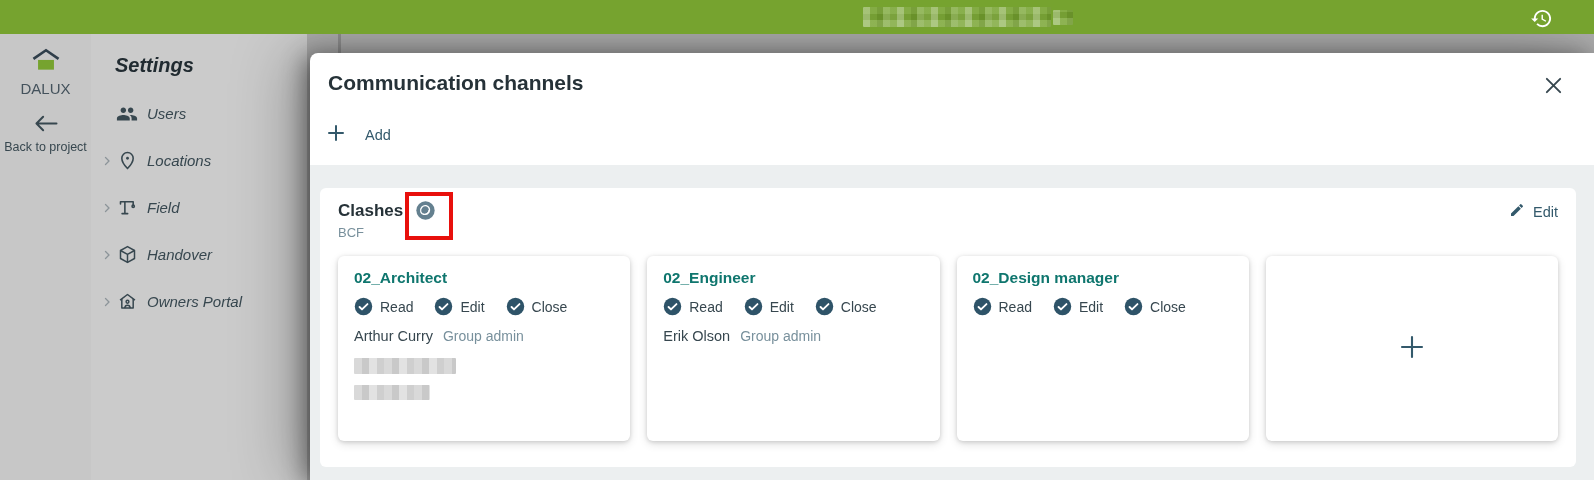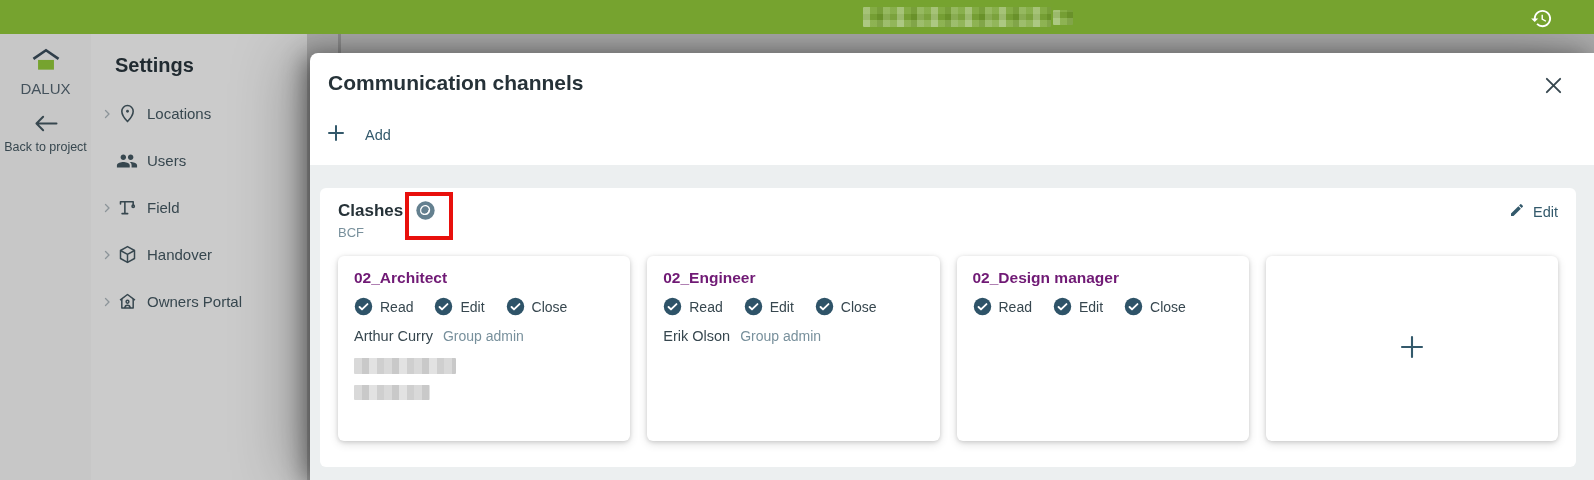--- a/index.html
+++ b/index.html
@@ -21,21 +21,21 @@
   .behind-divider { position:absolute; top:34px; left:338px; width:3px; height:20px; background:#8F8F8F; z-index:2; }
 
   
   .rail { position:absolute; top:34px; left:0; bottom:0; width:91px; background:#C7C7C7; z-index:10; text-align:center; }
   .logo { margin-top:13px; display:flex; align-items:center; justify-content:center; gap:4px;flex-direction:column; }
   .logo-text { font-size:15px; color:#44525C; letter-spacing:0; }
   .back-block { margin-top:16px; cursor:pointer; }
   .back-label { font-size:12.5px; line-height:1.18; color:#37474F; margin-top:2px; }
 
   
-  .menu { position:absolute; top:34px; left:91px; bottom:0; width:216px; background:#CBCBCB; z-index:10; }
+  .menu { position:absolute; top:34px; left:91px; bottom:0; width:216px; background:#CBCBCB; z-index:10;font-style:italic; }
   .menu-title { font-size:20px; font-weight:bold; color:#212B31; padding:20px 0 0 24px; }
   .menu-items { margin-top:13px; }
   .menu-item { height:47px; display:flex; align-items:center; padding-left:7px; cursor:pointer; }
   .menu-item.selected { background:#B4B8BA; }
   .chev-slot { width:17px; display:flex; align-items:center; justify-content:center; }
   .mi-icon { width:22px; height:22px; display:flex; align-items:center; justify-content:center; margin-left:1px; }
   .mi-label { margin-left:9px; font-size:15px; color:#37474F; }
 
   
   .modal { position:absolute; top:53px; left:310px; right:0; bottom:0; background:#fff;
@@ -55,21 +55,21 @@
   .sphere-wrap { margin-left:12px; width:21px; height:21px; }
   .annotation-box { position:absolute; left:85px; top:4px; width:48px; height:48px; border:4px solid #E8100C; z-index:5; pointer-events:none; }
   .section-sub { margin-top:4px; font-size:13px; color:#78909C; }
   .edit-btn { position:absolute; top:14px; right:18px; display:flex; align-items:center; gap:8px; cursor:pointer; }
   .edit-label { font-size:14.5px; font-weight:500; color:#33596B; }
 
   
   .cards { margin-top:16px; display:grid; grid-template-columns:repeat(4,1fr); gap:17px; }
   .card { background:#fff; border-radius:6px; height:185px; padding:13px 16px;
     box-shadow:0 1px 4px rgba(0,0,0,.14), 0 3px 10px rgba(0,0,0,.12); }
-  .card-title { font-size:15.5px; font-weight:bold; color:#701a75; }
+  .card-title { font-size:15.5px; font-weight:bold; color:#0f766e; }
   .perm-row { margin-top:10px; display:flex; align-items:center; gap:21px; }
   .perm { display:flex; align-items:center; gap:7px; }
   .perm-label { font-size:14px; color:#37474F; }
   .member-row { margin-top:12px; display:flex; align-items:baseline; gap:10px; }
   .member-name { font-size:14.5px; color:#37474F; }
   .member-role { font-size:14px; color:#78909C; }
   .mosaic-gray { height:16px; border-radius:1px;
     background-image:
       repeating-linear-gradient(90deg, #D9D9D9 0 8px, #C9C9C9 8px 15px, #E2E2E2 15px 23px, #CFCFCF 23px 30px),
       repeating-linear-gradient(0deg, rgba(255,255,255,.35) 0 5px, rgba(0,0,0,.03) 5px 10px, rgba(255,255,255,.2) 10px 16px);
@@ -112,42 +112,42 @@
     </span>
     <div class="back-label">Back to project</div>
   </div>
 </div>
 
 <div class="menu">
   <div class="menu-title">Settings</div>
   <div class="menu-items">
 
     <div class="menu-item">
+      <span class="chev-slot"></span>
+      <span class="mi-icon">
+        <svg width="22" height="22" viewBox="0 0 24 24" fill="#37474F">
+            <path d="M16 11c1.66 0 2.99-1.34 2.99-3S17.66 5 16 5s-3 1.34-3 3 1.34 3 3 3zm-8 0c1.66 0 2.99-1.34 2.99-3S9.66 5 8 5 5 6.34 5 8s1.34 3 3 3zm0 2c-2.33 0-7 1.17-7 3.5V19h14v-2.5c0-2.33-4.67-3.5-7-3.5zm8 0c-.29 0-.62.02-.97.05 1.16.84 1.97 1.97 1.97 3.45V19h6v-2.5c0-2.33-4.67-3.5-7-3.5z"></path>
+          </svg>
+      </span>
+      <span class="mi-label">Users</span>
+    </div>
+
+    <div class="menu-item">
       <span class="chev-slot">
         <svg width="12" height="12" viewBox="0 0 24 24" fill="none" stroke="#8C9499" stroke-width="2.6" stroke-linecap="round" stroke-linejoin="round">
             <path d="M9 5l7 7-7 7"></path>
           </svg>
       </span>
       <span class="mi-icon">
         <svg width="21" height="21" viewBox="0 0 24 24" fill="none" stroke="#37474F" stroke-width="1.8">
             <path d="M12 21.2S5.5 14.5 5.5 9.4a6.5 6.5 0 0 1 13 0c0 5.1-6.5 11.8-6.5 11.8z" stroke-linejoin="round"></path>
             <circle cx="12" cy="9.4" r="1.6" fill="#37474F" stroke="none"></circle>
           </svg>
       </span>
       <span class="mi-label">Locations</span>
-    </div>
-
-    <div class="menu-item">
-      <span class="chev-slot"></span>
-      <span class="mi-icon">
-        <svg width="22" height="22" viewBox="0 0 24 24" fill="#37474F">
-            <path d="M16 11c1.66 0 2.99-1.34 2.99-3S17.66 5 16 5s-3 1.34-3 3 1.34 3 3 3zm-8 0c1.66 0 2.99-1.34 2.99-3S9.66 5 8 5 5 6.34 5 8s1.34 3 3 3zm0 2c-2.33 0-7 1.17-7 3.5V19h14v-2.5c0-2.33-4.67-3.5-7-3.5zm8 0c-.29 0-.62.02-.97.05 1.16.84 1.97 1.97 1.97 3.45V19h6v-2.5c0-2.33-4.67-3.5-7-3.5z"></path>
-          </svg>
-      </span>
-      <span class="mi-label">Users</span>
     </div>
 
     <div class="menu-item">
       <span class="chev-slot">
         <svg width="12" height="12" viewBox="0 0 24 24" fill="none" stroke="#8C9499" stroke-width="2.6" stroke-linecap="round" stroke-linejoin="round">
             <path d="M9 5l7 7-7 7"></path>
           </svg>
       </span>
       <span class="mi-icon">
         <svg width="21" height="21" viewBox="0 0 24 24" fill="none" stroke="#37474F" stroke-width="1.8" stroke-linecap="round" stroke-linejoin="round">

